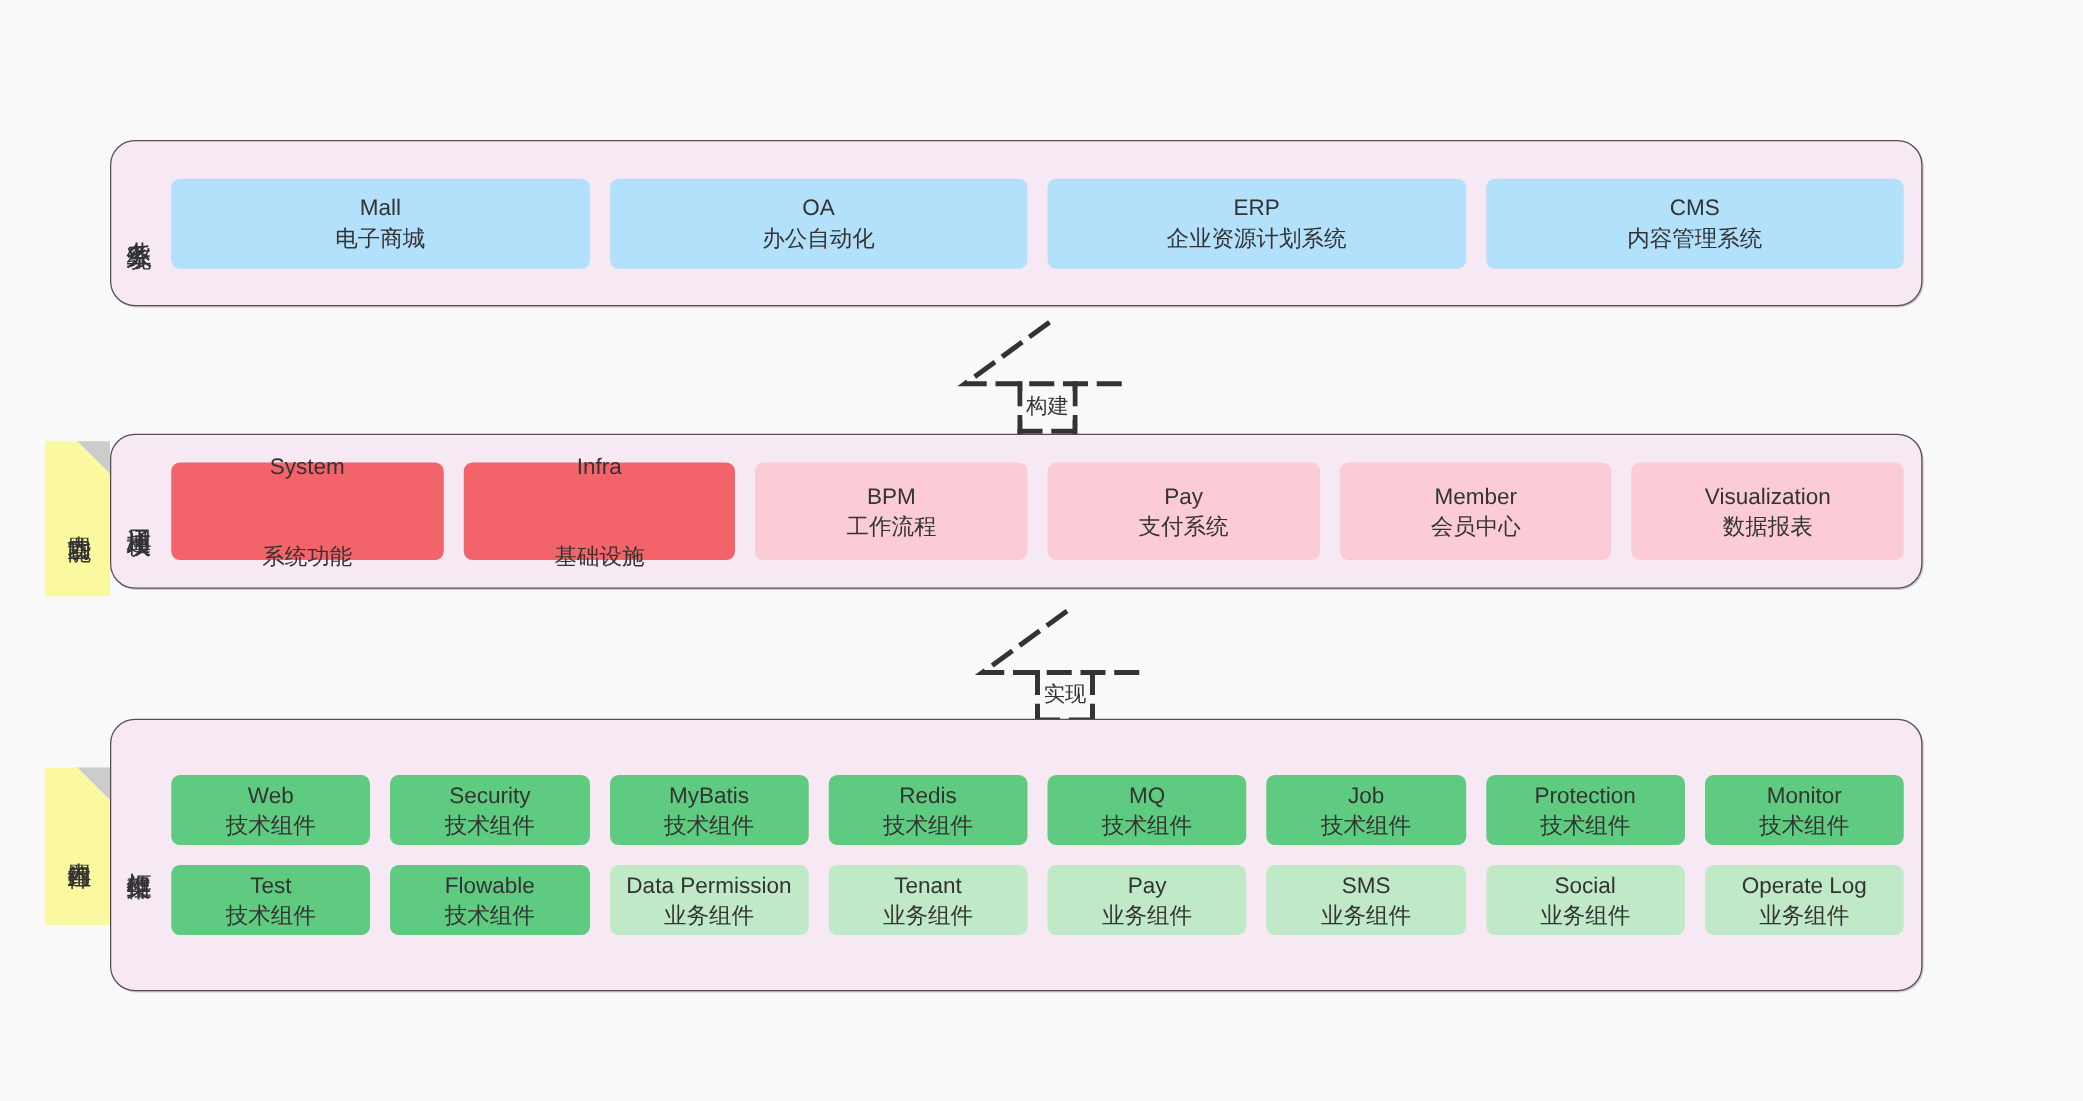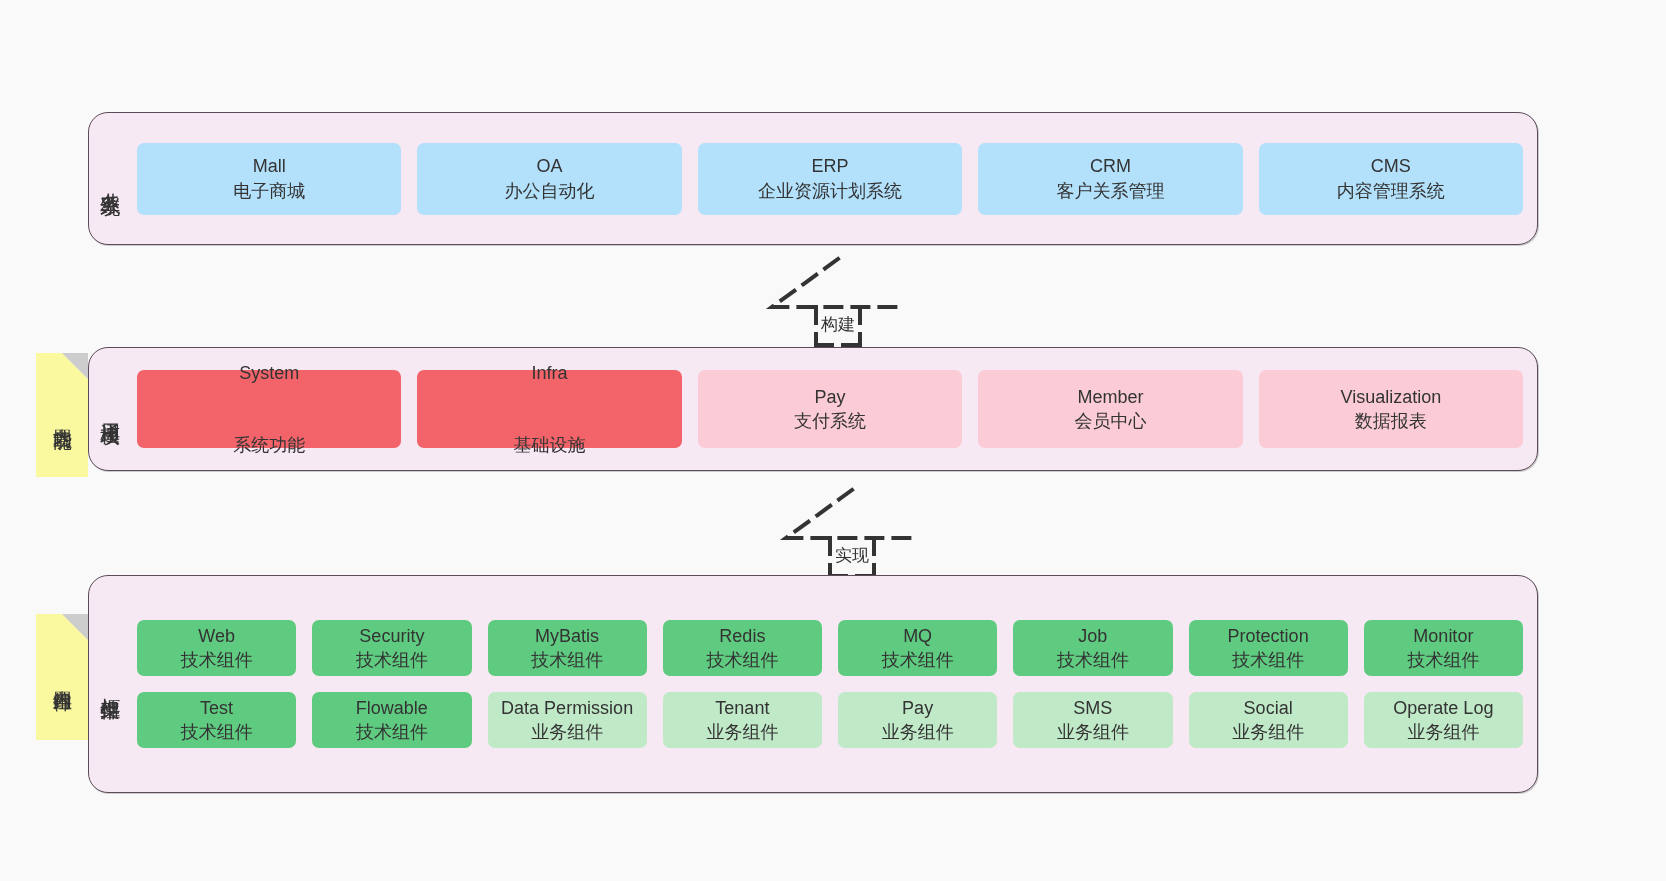--- a/index.html
+++ b/index.html
@@ -161,24 +161,20 @@
       </div>
       <div class="cell c-blue">
         <span class="ctitle">OA</span>
         <span class="csub">办公自动化</span>
       </div>
       <div class="cell c-blue">
         <span class="ctitle">ERP</span>
         <span class="csub">企业资源计划系统</span>
       </div>
       <div class="cell c-blue">
-        <span class="ctitle">CRM</span>
-        <span class="csub">客户关系管理</span>
-      </div>
-      <div class="cell c-blue">
         <span class="ctitle">CMS</span>
         <span class="csub">内容管理系统</span>
       </div>
     </div>
   </div>
 </div>
 
 <div class="arrow" id="arrow-build">
   <svg width="160" height="92" viewBox="0 0 160 92">
     <path d="M80 4 L14 52 L146 52" fill="none" stroke="#333333" stroke-width="4" stroke-dasharray="16 11" stroke-linecap="square"></path>
@@ -198,20 +194,24 @@
     <div class="row">
       <div class="cell c-red">
         <span class="ctitle">System</span>
         <span class="csub">系统功能</span>
       </div>
       <div class="cell c-red">
         <span class="ctitle">Infra</span>
         <span class="csub">基础设施</span>
       </div>
       <div class="cell c-pink">
+        <span class="ctitle">BPM</span>
+        <span class="csub">工作流程</span>
+      </div>
+      <div class="cell c-pink">
         <span class="ctitle">Pay</span>
         <span class="csub">支付系统</span>
       </div>
       <div class="cell c-pink">
         <span class="ctitle">Member</span>
         <span class="csub">会员中心</span>
       </div>
       <div class="cell c-pink">
         <span class="ctitle">Visualization</span>
         <span class="csub">数据报表</span>

